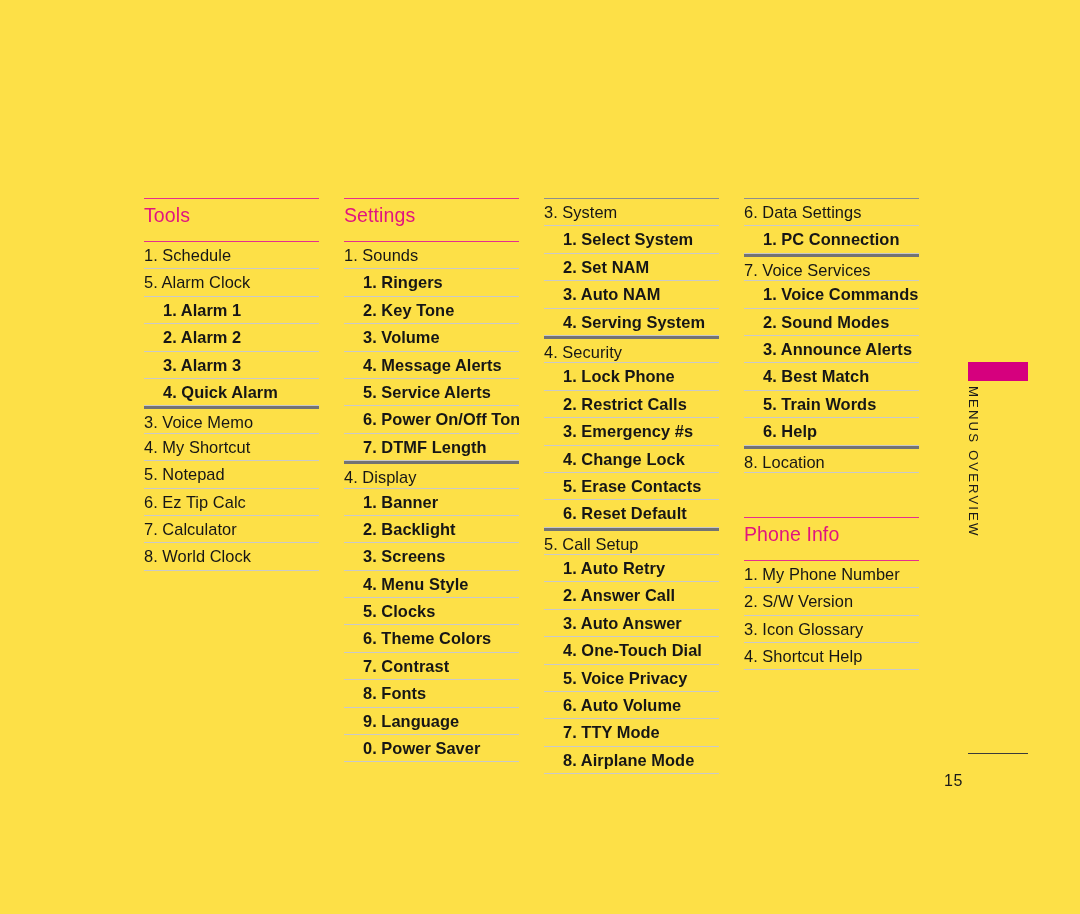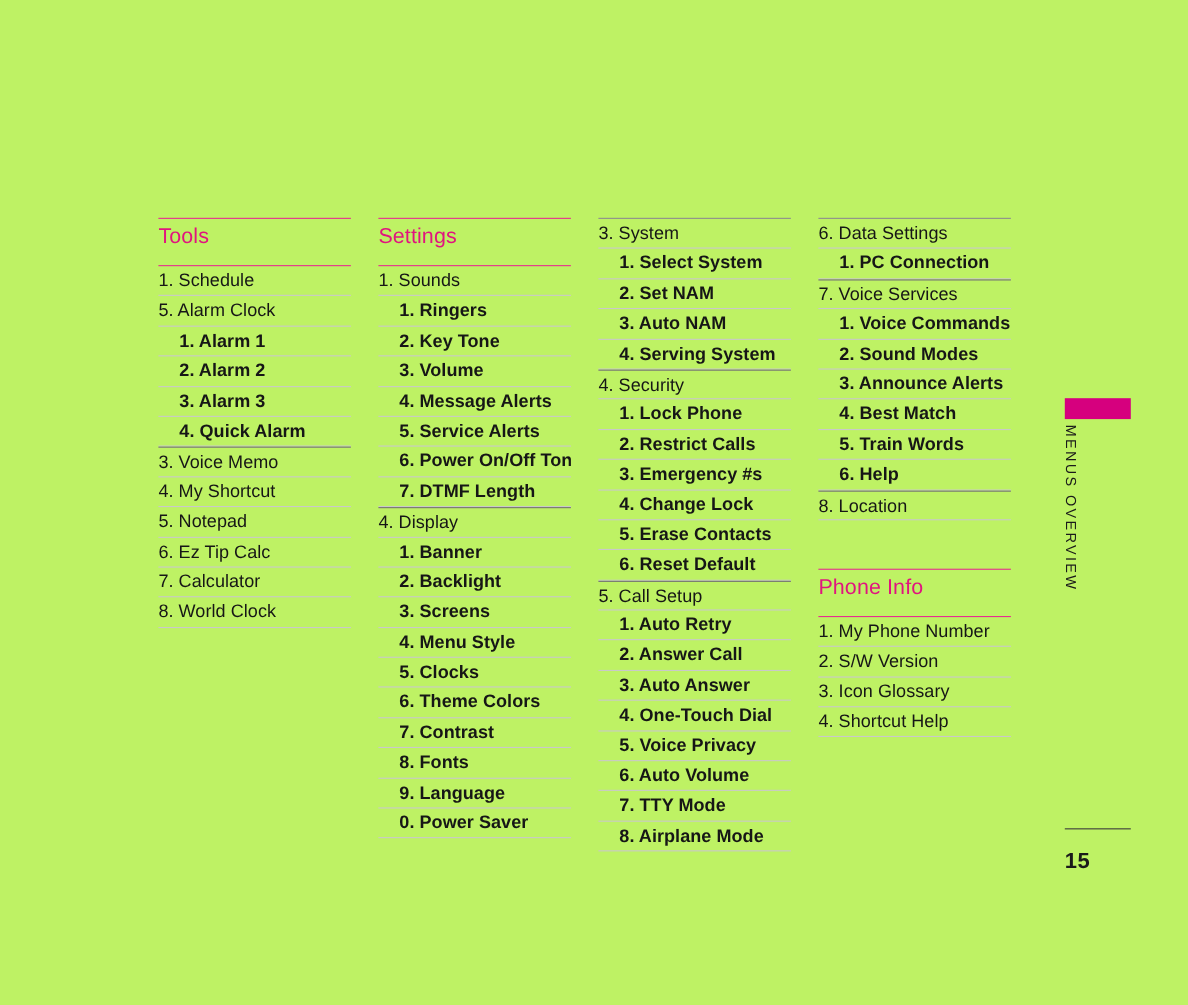--- a/index.html
+++ b/index.html
@@ -12,21 +12,21 @@
     height: 914px;
     position: relative;
     font-family: "Liberation Sans", sans-serif;
     -webkit-font-smoothing: antialiased;
     overflow: hidden;
   }
 
   #page {
     position: absolute;
     inset: 0;
-    background: #bef264;
+    background: #fde047;
     padding-left: 26px;
   }
 
   
   .columns {
     position: absolute;
     left: 144px;
     top: 198px;
     width: 800px;
     height: 600px;
@@ -83,21 +83,21 @@
     font-size: 16.4px;
     color: #161616;
     line-height: 1.1;
     letter-spacing: 0.05px;
     white-space: nowrap;
   }
   
   .row.lvl2 .label { left: 19px; font-weight: bold; }
 
   
-  .row.toprule { border-top: 1px solid #737373; }
+  .row.toprule { border-top: 3px solid #737373; }
 
   
   .col-continued-rule {
     height: 0px;
     border-top: 1px solid #8d8d8d;
     margin-bottom: 0px;
   }
 
   
   .side-tab {
@@ -127,26 +127,25 @@
   .folio-rule {
     position: absolute;
     left: 968px;
     top: 753px;
     width: 60px;
     height: 0;
     border-top: 1.4px solid #3a3a3a;
   }
   .folio-num {
     position: absolute;
-    left: 968px;
+    left: 944px;
     top: 772px;
-    font-size: 20px;
+    font-size: 16px;
     color: #1a1a1a;
     letter-spacing: 0.5px;
-    font-weight: bold;
   }
 </style>
 </head>
 <body>
 
 <div id="page">
 
   <div class="columns">
     <div class="col col-1">
         <div class="section-head">

